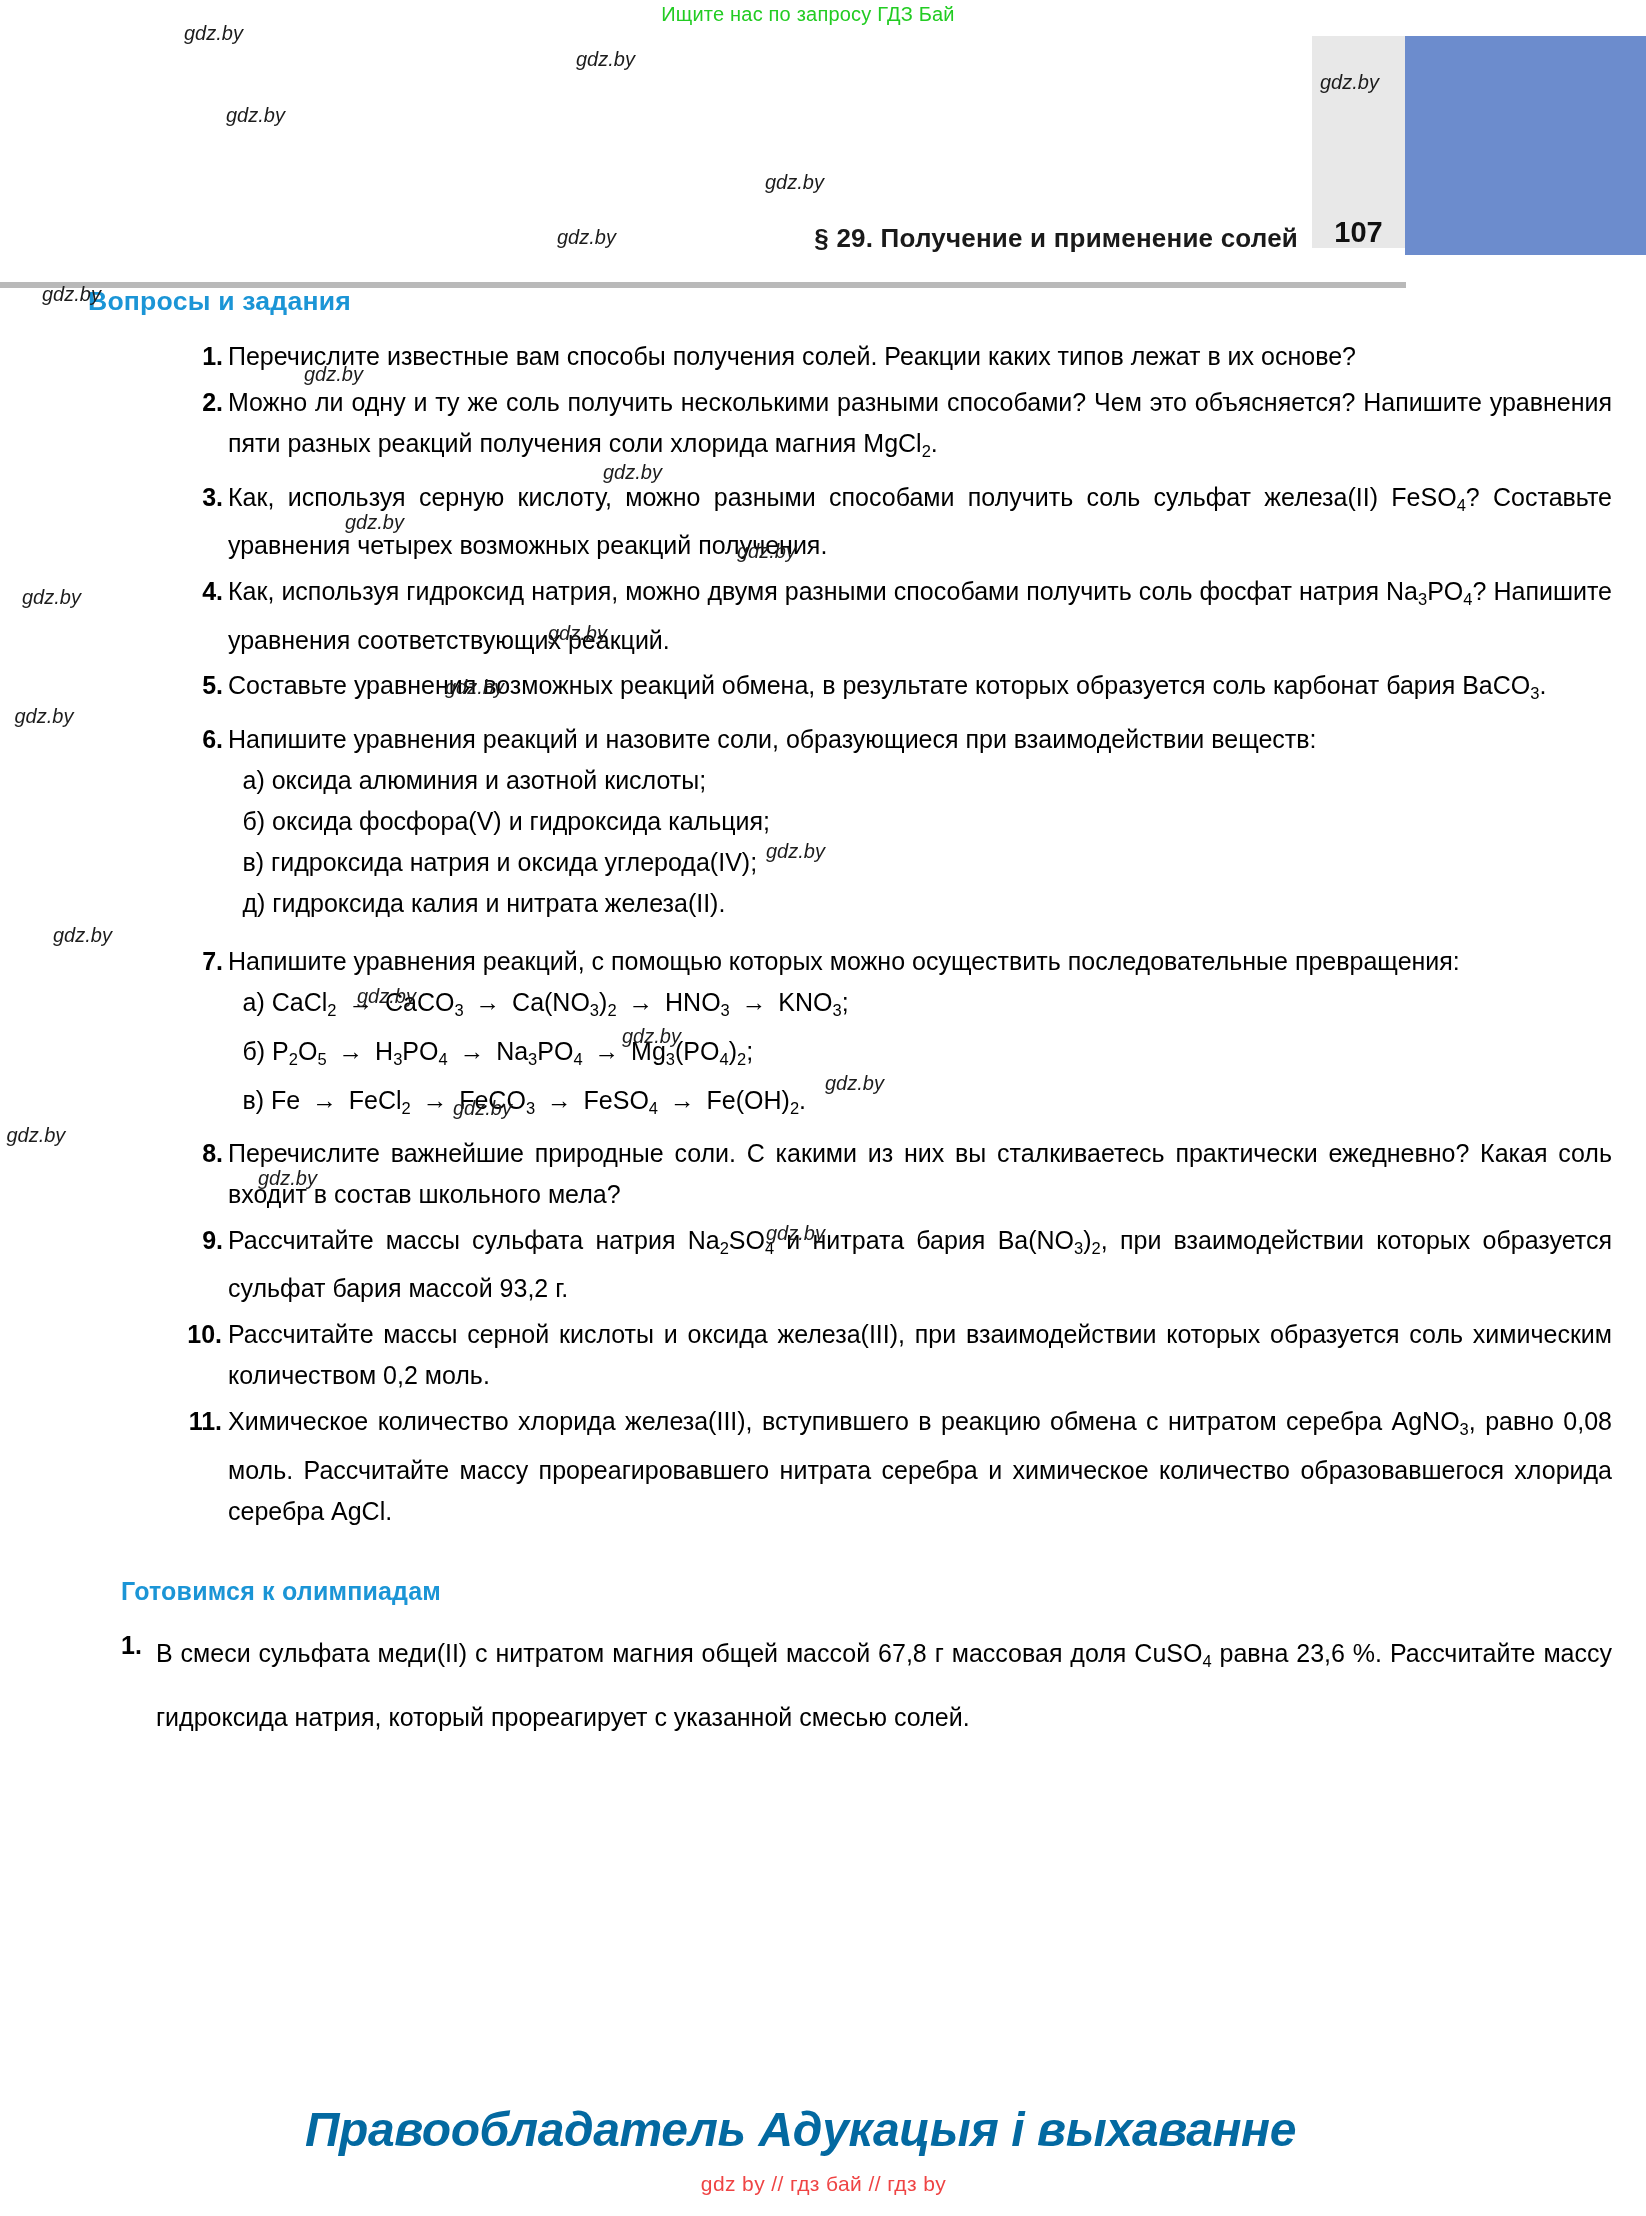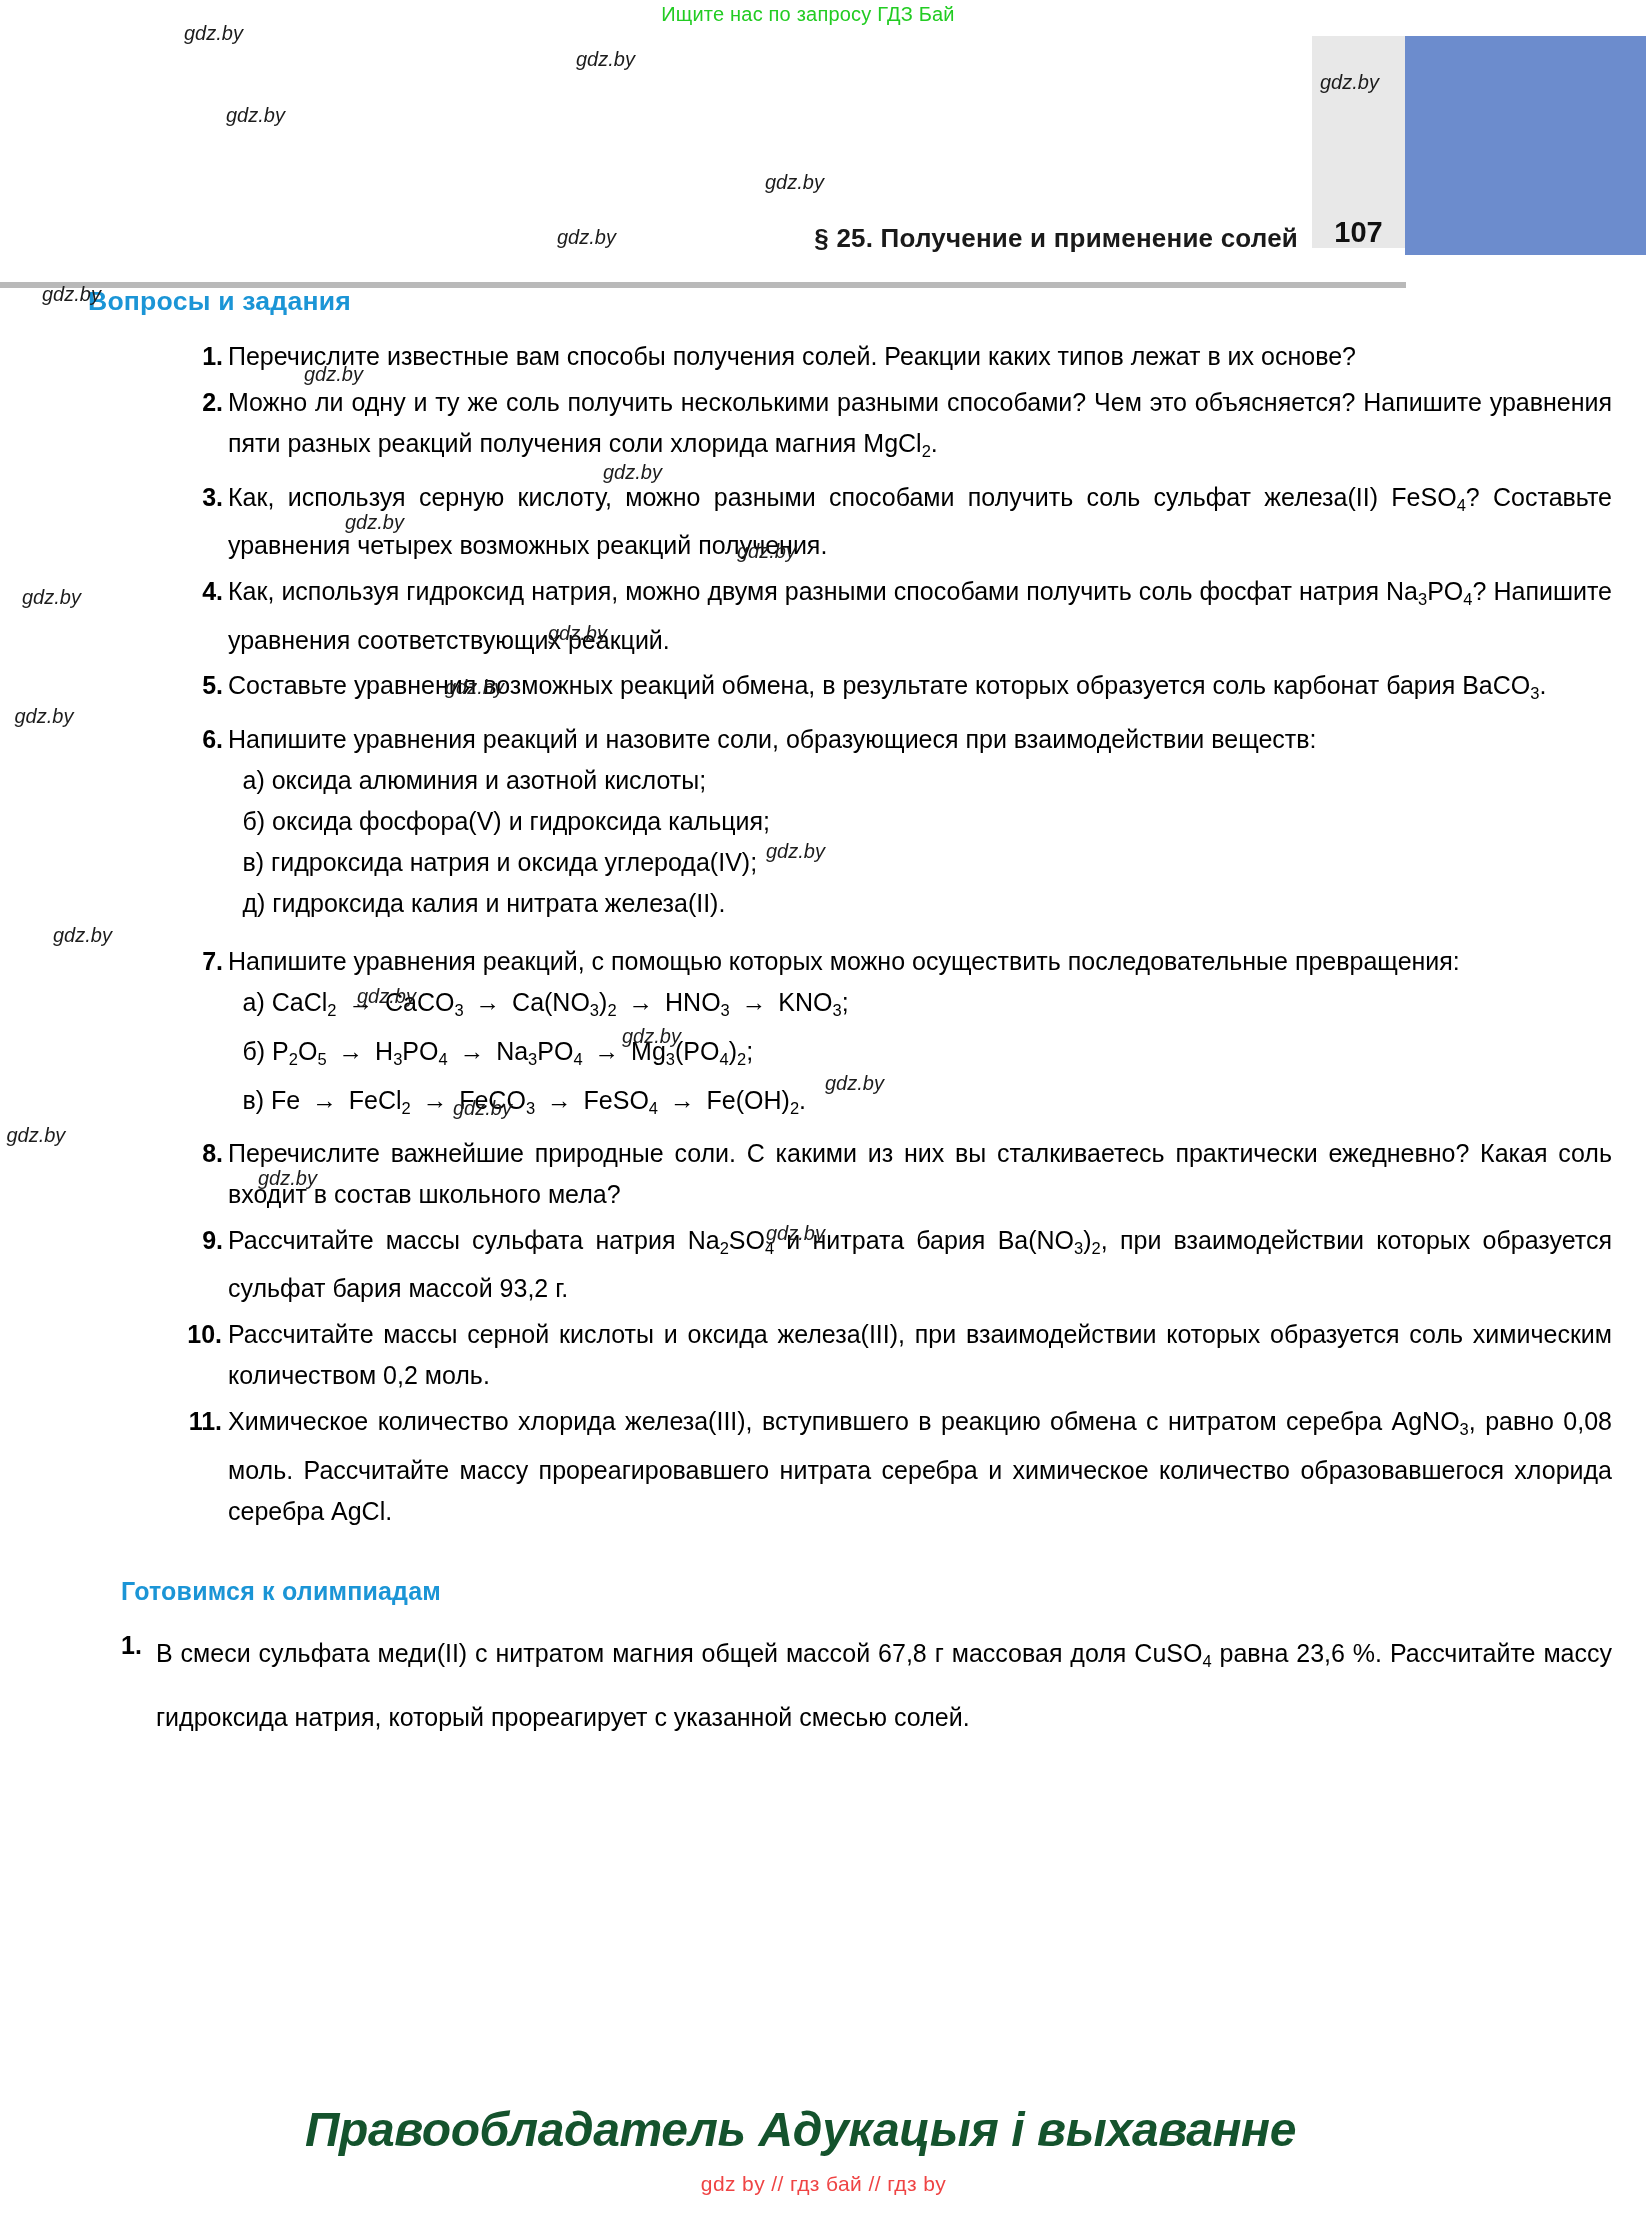--- a/index.html
+++ b/index.html
@@ -190,21 +190,21 @@
     font-style: italic;
   }
 
   .copyright {
     position: absolute;
     left: 305px;
     top: 2102px;
     font-size: 48px;
     font-style: italic;
     font-weight: bold;
-    color: #14532d;
+    color: #0369a1;
     white-space: nowrap;
     letter-spacing: -0.4px;
   }
 
   .footer-link {
     position: absolute;
     left: 0;
     top: 2172px;
     width: 1647px;
     text-align: center;
@@ -216,21 +216,21 @@
 </head>
 <body>
 
 <div class="promo-strip">
   <span class="promo-text">Ищите нас по запросу ГДЗ Бай</span>
 </div>
 
 <div class="running-head">
   <div class="rh-page-box"></div>
   <div class="rh-blue-block"></div>
-  <div class="rh-title">§ 25. Получение и применение солей</div>
+  <div class="rh-title">§ 29. Получение и применение солей</div>
   <div class="rh-page-num">107</div>
   <div class="rh-rule"></div>
 </div>
 
 <div class="content">
 
   <div class="section-heading">Вопросы и задания</div>
 
   <ol class="q-list">
 

